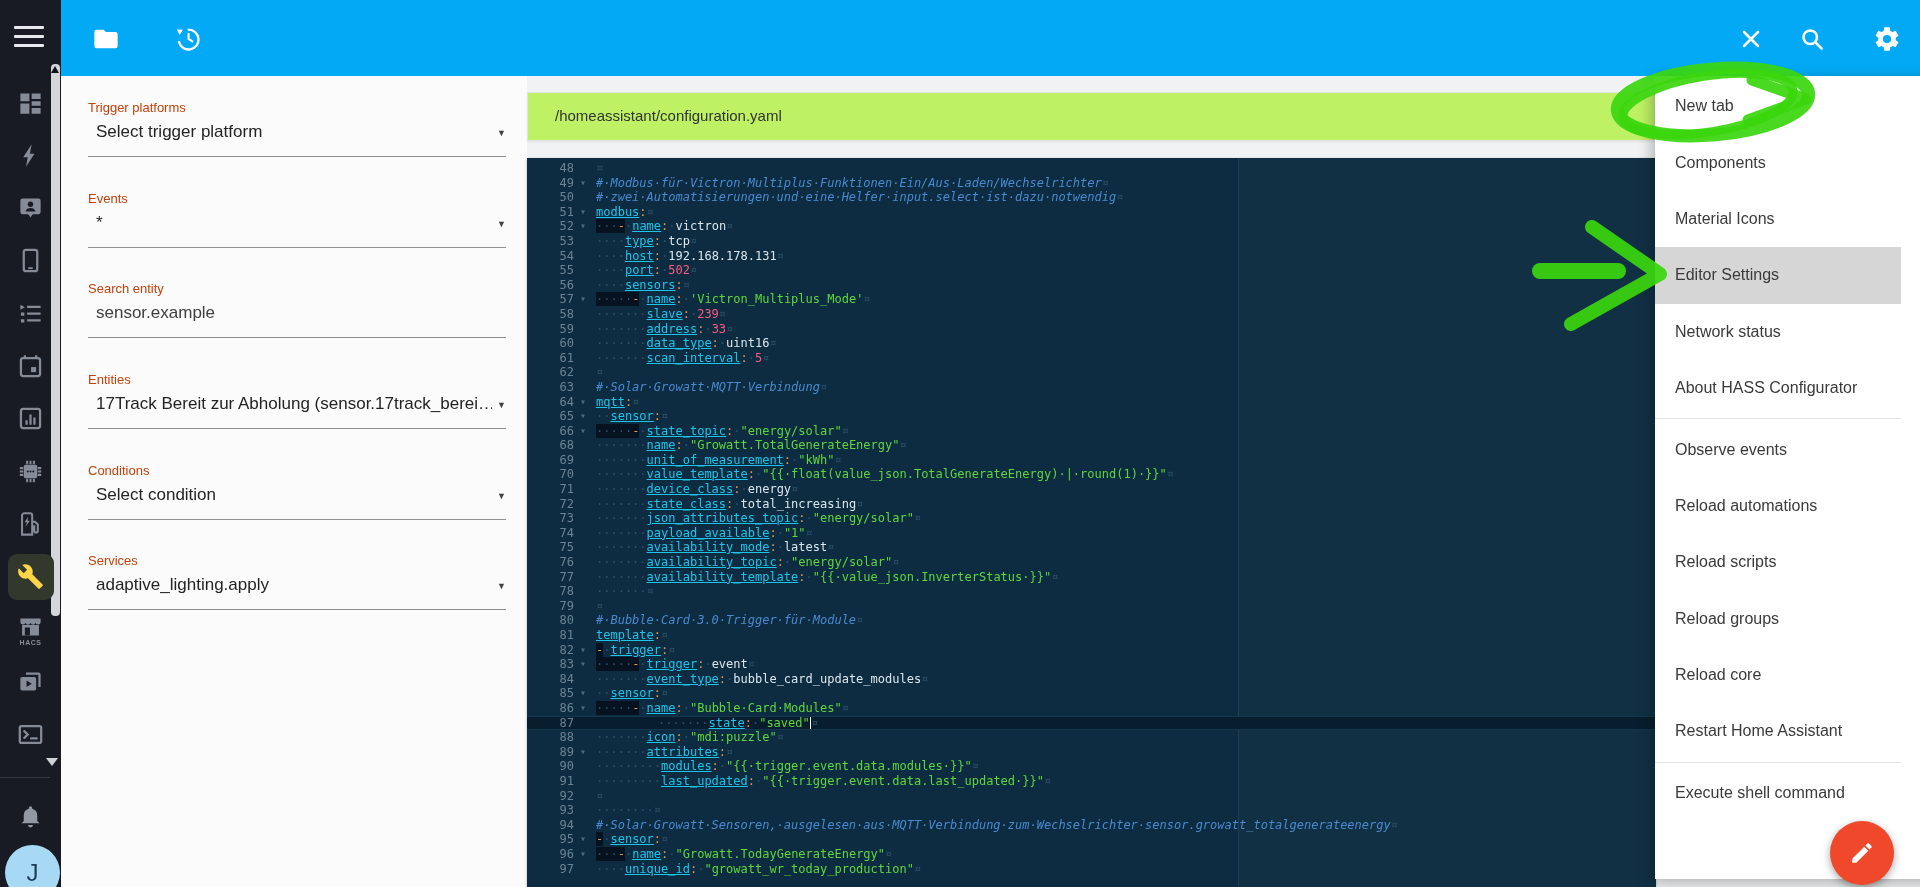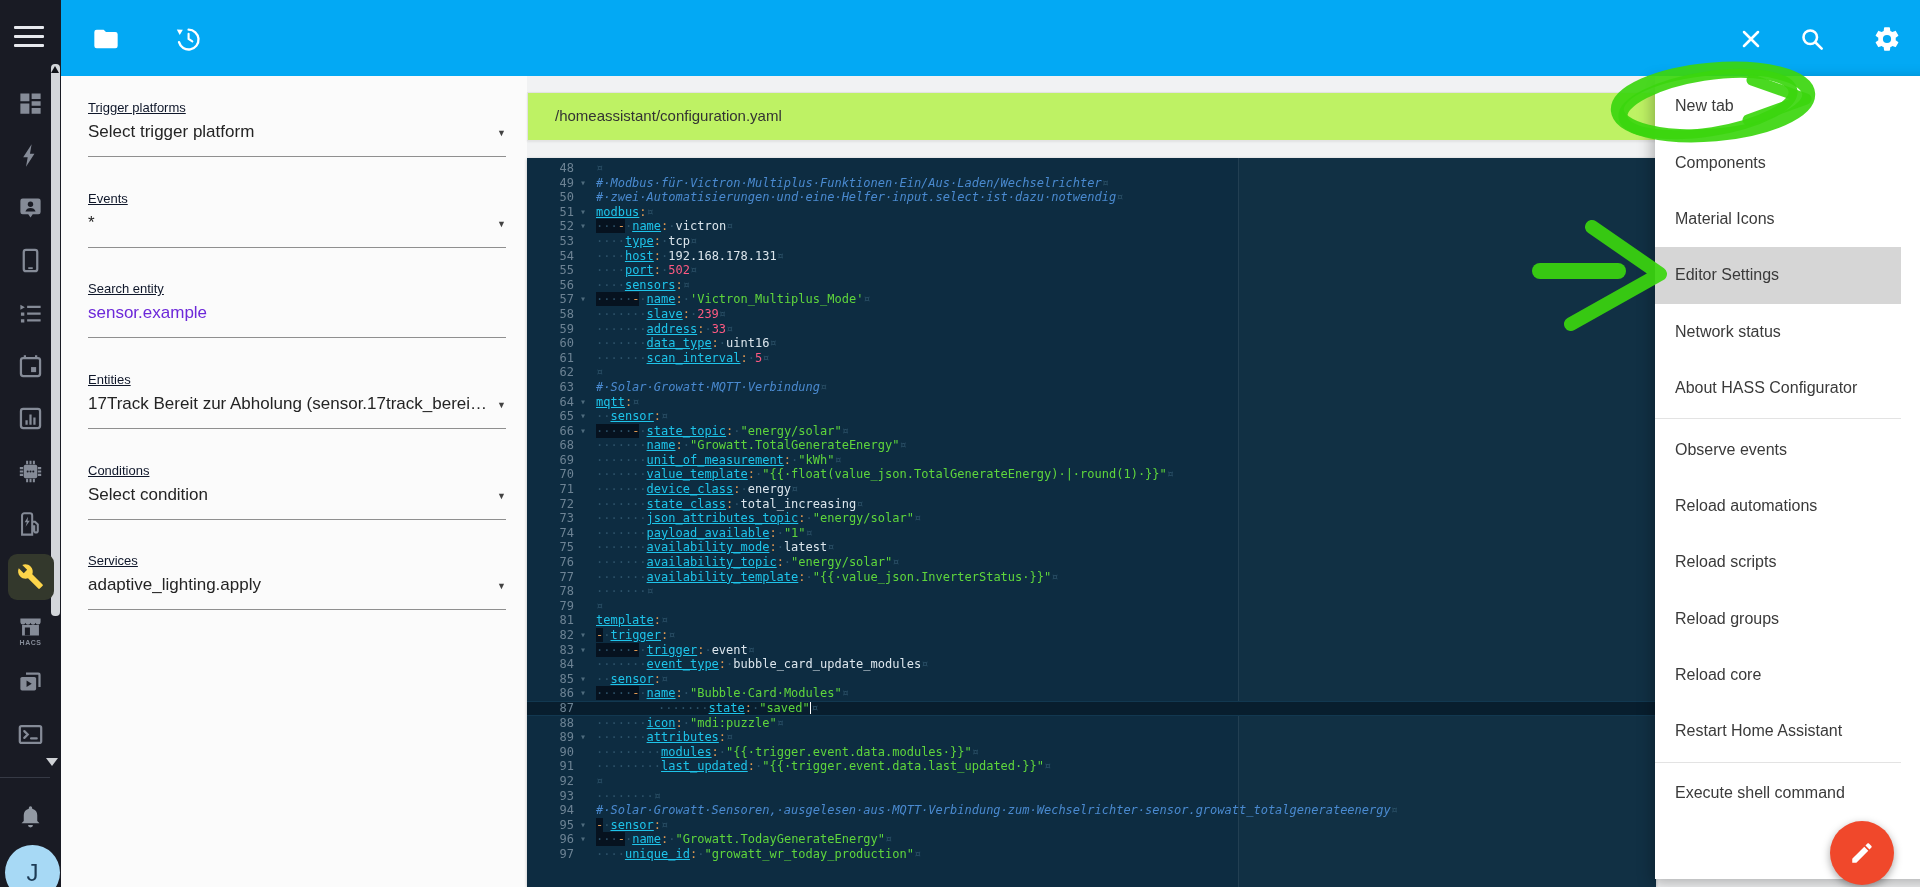--- a/index.html
+++ b/index.html
@@ -22,23 +22,23 @@
   .avatar{position:absolute;left:5px;top:845px;width:55px;height:55px;border-radius:50%;background:#a7d9f5;color:#1d3b55;display:flex;align-items:center;justify-content:center;font-size:24px;cursor:pointer;}
 
   
   .topbar{position:absolute;left:61px;top:0;width:1859px;height:76px;background:var(--accent);z-index:4;}
   .tb-icon{position:absolute;top:25px;width:28px;height:28px;cursor:pointer;}
 
   
   .panelbg{position:absolute;left:61px;top:76px;width:466px;height:811px;background:#fbfbfb;}
   .fields{position:absolute;left:88px;top:100px;width:418px;}
   .field{position:relative;height:90.7px;}
-  .field .lbl{font-size:13px;color:#0f172a;text-decoration:underline;}
-  .field .val{position:absolute;left:0;top:22px;right:14px;font-size:17px;color:#242424;white-space:nowrap;overflow:hidden;}
-  .field .val.ph{color:#6d28d9;}
+  .field .lbl{font-size:13px;color:#c2410c;}
+  .field .val{position:absolute;left:8px;top:22px;right:14px;font-size:17px;color:#242424;white-space:nowrap;overflow:hidden;}
+  .field .val.ph{color:#404040;}
   .field .line{position:absolute;left:0;top:56px;width:418px;height:1px;background:#8f8f8f;}
   .field .arrow{position:absolute;right:0;top:28px;font-size:9px;color:#424242;}
 
   .pathcard{position:absolute;left:527px;top:92px;width:1372px;height:49px;background:#bef264;border:1px solid #e3e3e3;box-sizing:border-box;box-shadow:0 1px 2px rgba(0,0,0,.07);z-index:2;}
   .pathcard .path{position:absolute;left:27px;top:14px;font-size:15px;color:#333;}
 
   
   .editor{position:absolute;left:527px;top:158px;width:1129px;height:729px;background:var(--edbg);overflow:hidden;z-index:3;box-shadow:0 1px 3px rgba(0,0,0,.25);font-family:"DejaVu Sans Mono",monospace;font-size:12px;line-height:14.6px;cursor:text;}
   .editor .ruler{position:absolute;left:711px;top:0;bottom:0;width:1px;background:rgba(255,255,255,.09);}
   .editor .rzone{position:absolute;left:712px;top:0;bottom:0;right:0;background:rgba(255,255,255,.02);}
@@ -290,20 +290,21 @@
         <div class="cm-line"><span class="gut">70</span><span class="fold"></span><span class="code"><span class="tk-ws">·······</span><span class="tk-key">value_template</span><span class="tk-meta">:</span><span class="tk-ws">·</span><span class="tk-str">"{{·float(value_json.TotalGenerateEnergy)·|·round(1)·}}"</span><span class="tk-eol">¤</span></span></div>
         <div class="cm-line"><span class="gut">71</span><span class="fold"></span><span class="code"><span class="tk-ws">·······</span><span class="tk-key">device_class</span><span class="tk-meta">:</span><span class="tk-ws">·</span><span class="tk-val">energy</span><span class="tk-eol">¤</span></span></div>
         <div class="cm-line"><span class="gut">72</span><span class="fold"></span><span class="code"><span class="tk-ws">·······</span><span class="tk-key">state_class</span><span class="tk-meta">:</span><span class="tk-ws">·</span><span class="tk-val">total_increasing</span><span class="tk-eol">¤</span></span></div>
         <div class="cm-line"><span class="gut">73</span><span class="fold"></span><span class="code"><span class="tk-ws">·······</span><span class="tk-key">json_attributes_topic</span><span class="tk-meta">:</span><span class="tk-ws">·</span><span class="tk-str">"energy/solar"</span><span class="tk-eol">¤</span></span></div>
         <div class="cm-line"><span class="gut">74</span><span class="fold"></span><span class="code"><span class="tk-ws">·······</span><span class="tk-key">payload_available</span><span class="tk-meta">:</span><span class="tk-ws">·</span><span class="tk-str">"1"</span><span class="tk-eol">¤</span></span></div>
         <div class="cm-line"><span class="gut">75</span><span class="fold"></span><span class="code"><span class="tk-ws">·······</span><span class="tk-key">availability_mode</span><span class="tk-meta">:</span><span class="tk-ws">·</span><span class="tk-val">latest</span><span class="tk-eol">¤</span></span></div>
         <div class="cm-line"><span class="gut">76</span><span class="fold"></span><span class="code"><span class="tk-ws">·······</span><span class="tk-key">availability_topic</span><span class="tk-meta">:</span><span class="tk-ws">·</span><span class="tk-str">"energy/solar"</span><span class="tk-eol">¤</span></span></div>
         <div class="cm-line"><span class="gut">77</span><span class="fold"></span><span class="code"><span class="tk-ws">·······</span><span class="tk-key">availability_template</span><span class="tk-meta">:</span><span class="tk-ws">·</span><span class="tk-str">"{{·value_json.InverterStatus·}}"</span><span class="tk-eol">¤</span></span></div>
         <div class="cm-line"><span class="gut">78</span><span class="fold"></span><span class="code"><span class="tk-ws">·······</span><span class="tk-eol">¤</span></span></div>
         <div class="cm-line"><span class="gut">79</span><span class="fold"></span><span class="code"><span class="tk-eol">¤</span></span></div>
+        <div class="cm-line"><span class="gut">80</span><span class="fold"></span><span class="code"><span class="tk-com">#·Bubble·Card·3.0·Trigger·für·Module</span><span class="tk-eol">¤</span></span></div>
         <div class="cm-line"><span class="gut">81</span><span class="fold"></span><span class="code"><span class="tk-key">template</span><span class="tk-meta">:</span><span class="tk-eol">¤</span></span></div>
         <div class="cm-line"><span class="gut">82</span><span class="fold">▾</span><span class="code"><span class="tk-bmeta">-</span><span class="tk-ws">·</span><span class="tk-key">trigger</span><span class="tk-meta">:</span><span class="tk-eol">¤</span></span></div>
         <div class="cm-line"><span class="gut">83</span><span class="fold">▾</span><span class="code"><span class="tk-bws">·····</span><span class="tk-bmeta">-</span><span class="tk-ws">·</span><span class="tk-key">trigger</span><span class="tk-meta">:</span><span class="tk-ws">·</span><span class="tk-val">event</span><span class="tk-eol">¤</span></span></div>
         <div class="cm-line"><span class="gut">84</span><span class="fold"></span><span class="code"><span class="tk-ws">·······</span><span class="tk-key">event_type</span><span class="tk-meta">:</span><span class="tk-ws">·</span><span class="tk-val">bubble_card_update_modules</span><span class="tk-eol">¤</span></span></div>
         <div class="cm-line"><span class="gut">85</span><span class="fold">▾</span><span class="code"><span class="tk-ws">··</span><span class="tk-key">sensor</span><span class="tk-meta">:</span><span class="tk-eol">¤</span></span></div>
         <div class="cm-line"><span class="gut">86</span><span class="fold">▾</span><span class="code"><span class="tk-bws">·····</span><span class="tk-bmeta">-</span><span class="tk-ws">·</span><span class="tk-key">name</span><span class="tk-meta">:</span><span class="tk-ws">·</span><span class="tk-str">"Bubble·Card·Modules"</span><span class="tk-eol">¤</span></span></div>
         <div class="cm-line active"><span class="gut">87</span><span class="fold"></span><span class="code"><span class="tk-ws">·······</span><span class="tk-key">state</span><span class="tk-meta">:</span><span class="tk-ws">·</span><span class="tk-str">"saved"</span><span class="tk-cur"></span><span class="tk-eol">¤</span></span></div>
         <div class="cm-line"><span class="gut">88</span><span class="fold"></span><span class="code"><span class="tk-ws">·······</span><span class="tk-key">icon</span><span class="tk-meta">:</span><span class="tk-ws">·</span><span class="tk-str">"mdi:puzzle"</span><span class="tk-eol">¤</span></span></div>
         <div class="cm-line"><span class="gut">89</span><span class="fold">▾</span><span class="code"><span class="tk-ws">·······</span><span class="tk-key">attributes</span><span class="tk-meta">:</span><span class="tk-eol">¤</span></span></div>
         <div class="cm-line"><span class="gut">90</span><span class="fold"></span><span class="code"><span class="tk-ws">·········</span><span class="tk-key">modules</span><span class="tk-meta">:</span><span class="tk-ws">·</span><span class="tk-str">"{{·trigger.event.data.modules·}}"</span><span class="tk-eol">¤</span></span></div>

